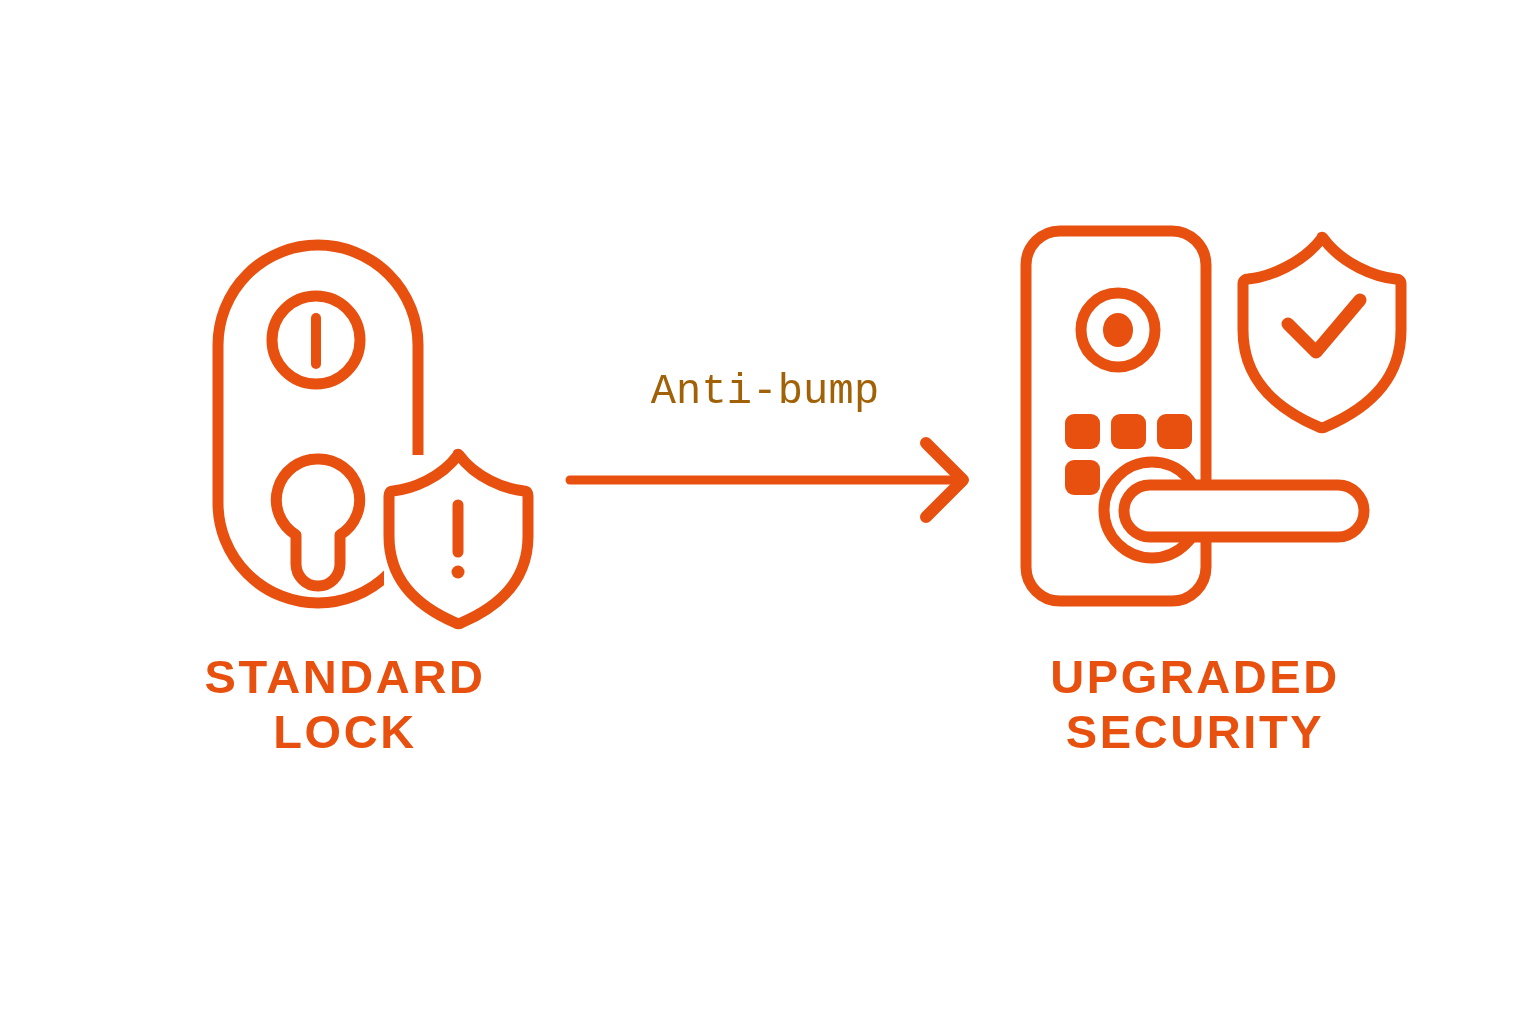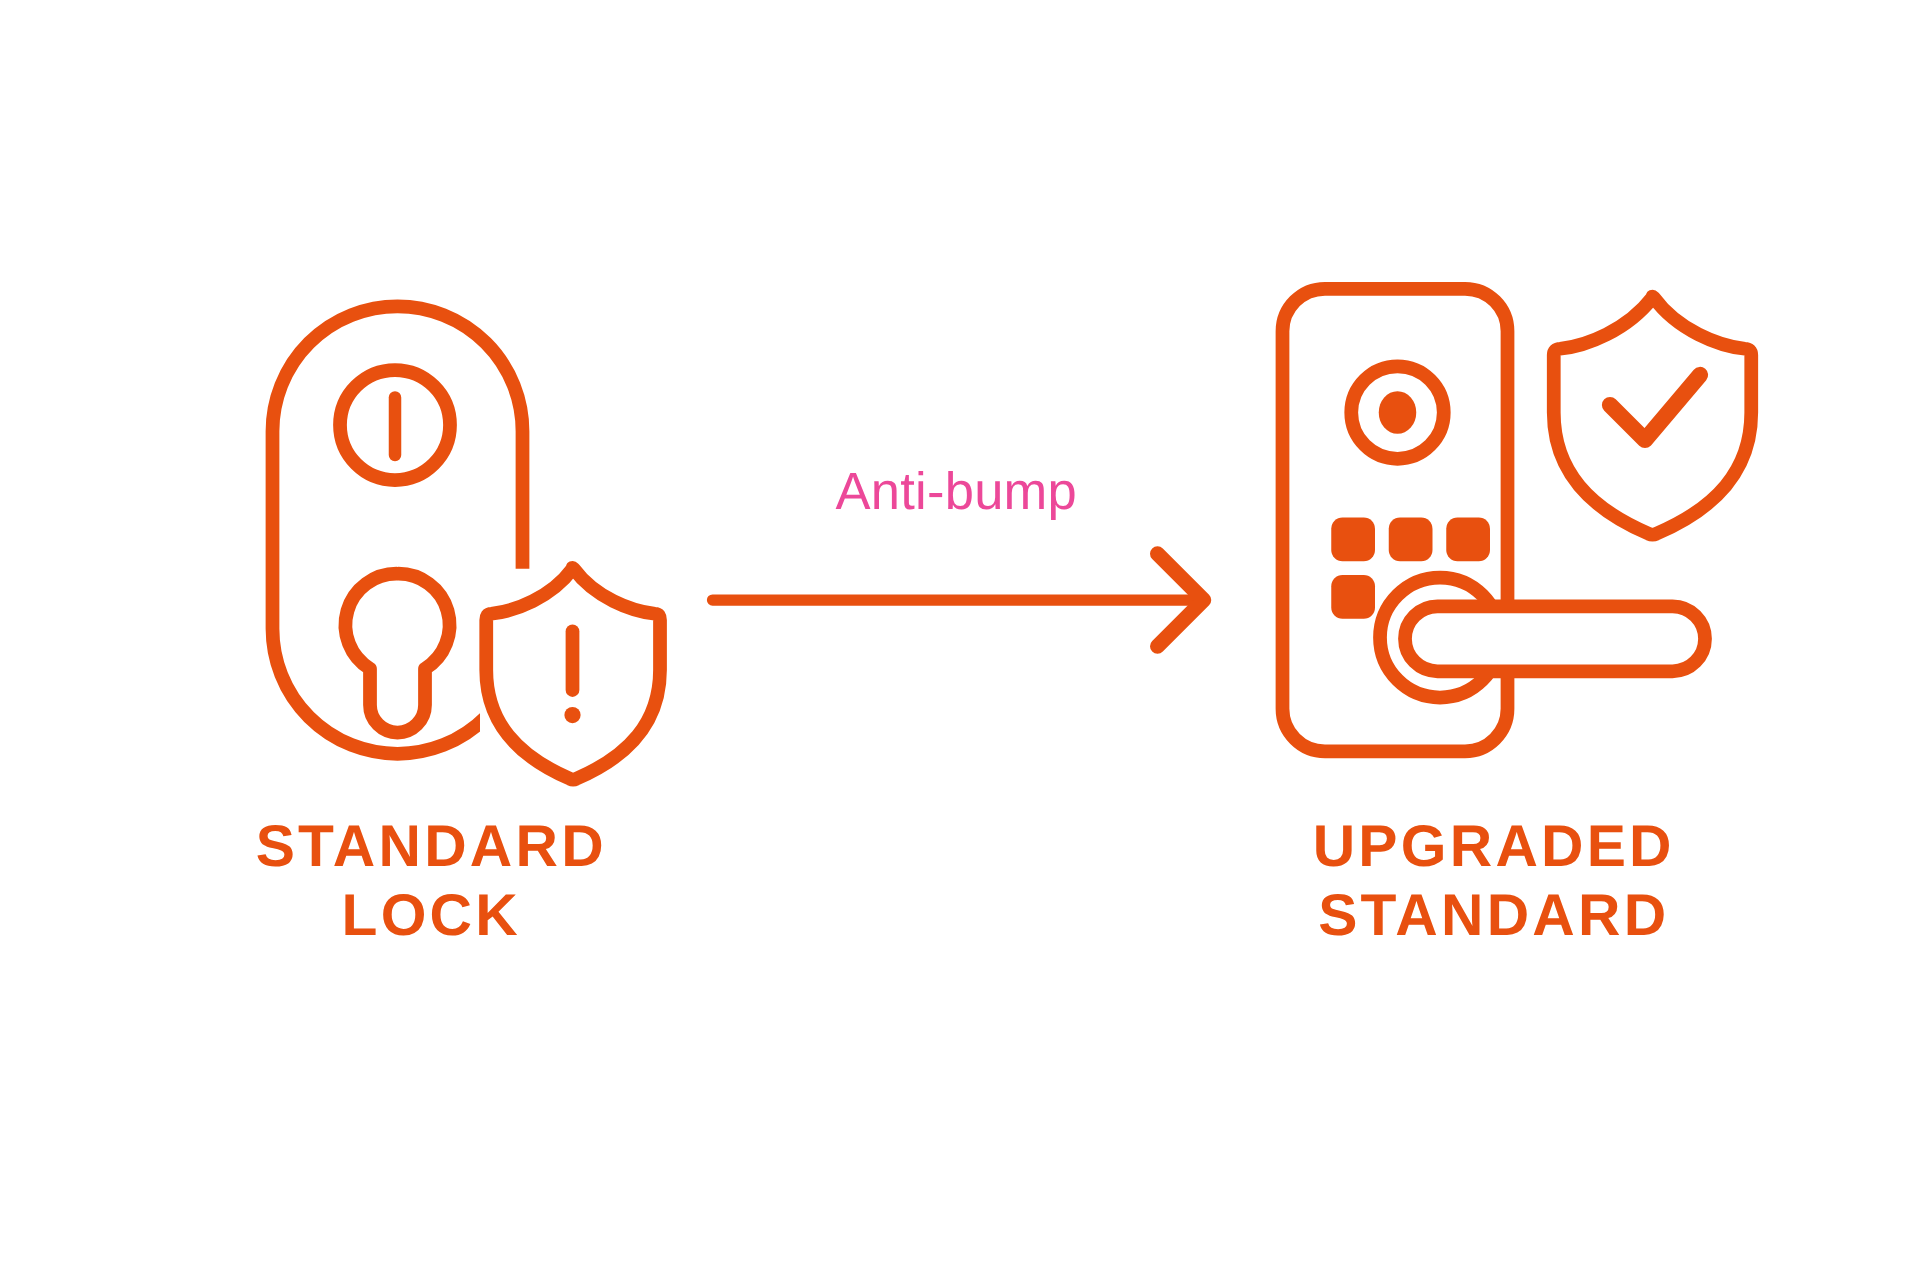--- a/index.html
+++ b/index.html
@@ -44,23 +44,23 @@
     width: 570px;
   }
   #label-upgraded {
     left: 900px;
     top: 650px;
     width: 590px;
   }
   .mid-text {
     position: absolute;
     text-align: center;
-    font-family: Liberation Sans, sans-serif;
+    font-family: Liberation Mono, monospace;
     font-weight: 400;
-    color: #ec4899;
+    color: #a16207;
     font-size: 42px;
     line-height: 1.18;
     letter-spacing: 0.005em;
     white-space: pre-line;
   }
   #mid-anti-bump {
     left: 545px;
     top: 368px;
     width: 440px;
   }
@@ -155,15 +155,15 @@
   </svg>
 
   <div class="cap-label" id="label-standard">STANDARD
 LOCK</div>
 
   <div class="mid-text" id="mid-anti-bump">Anti-bump</div>
 
 
 
   <div class="cap-label" id="label-upgraded">UPGRADED
-STANDARD</div>
+SECURITY</div>
 
 </div>
 
 </body></html>

